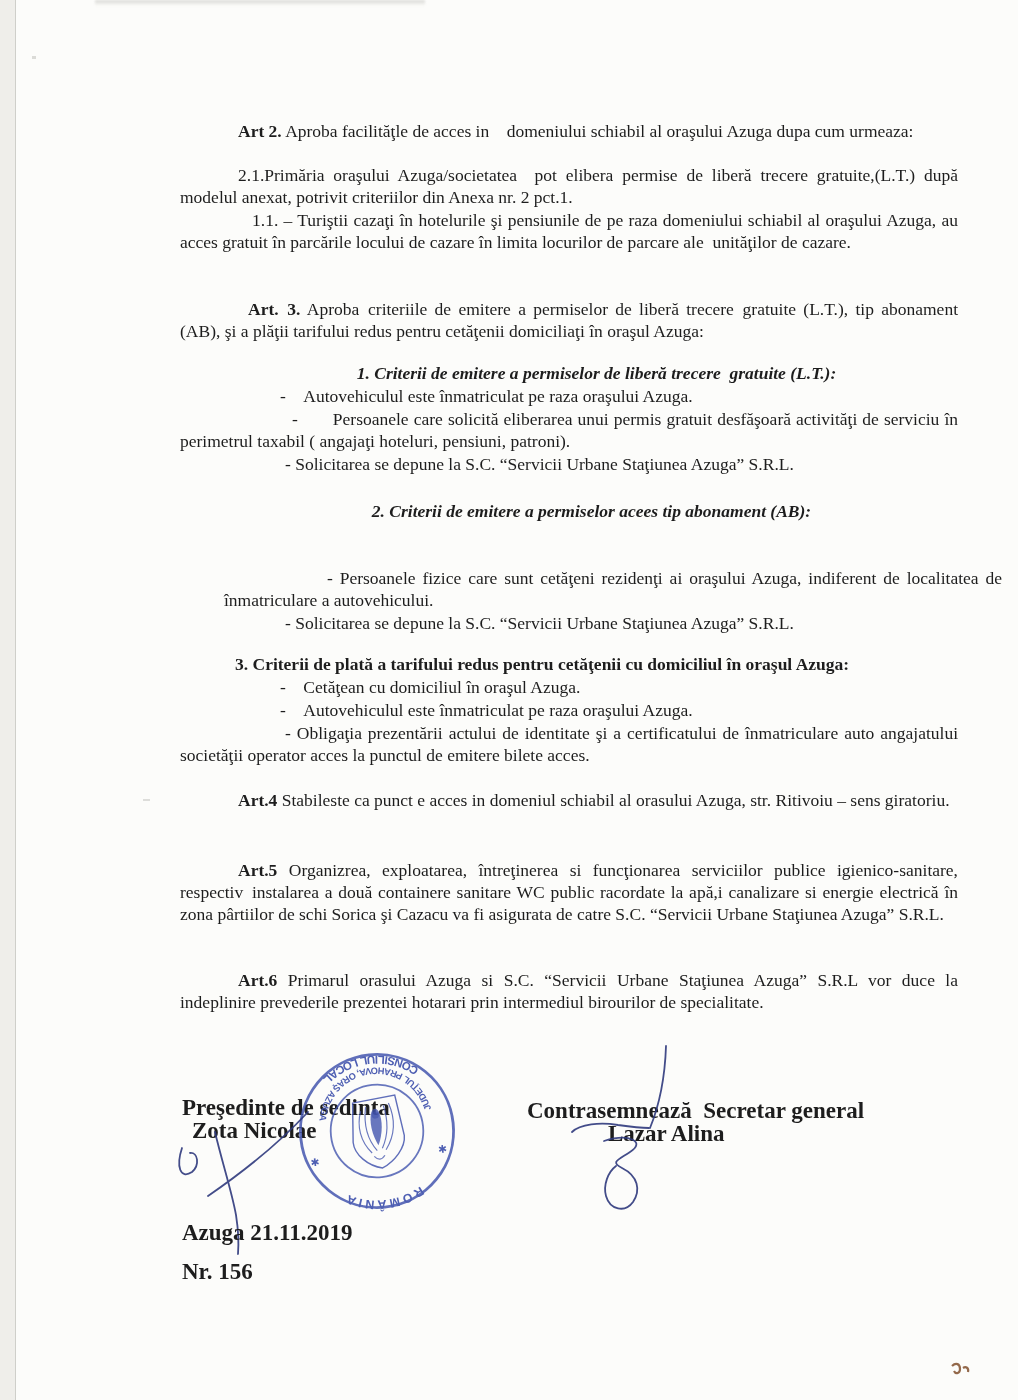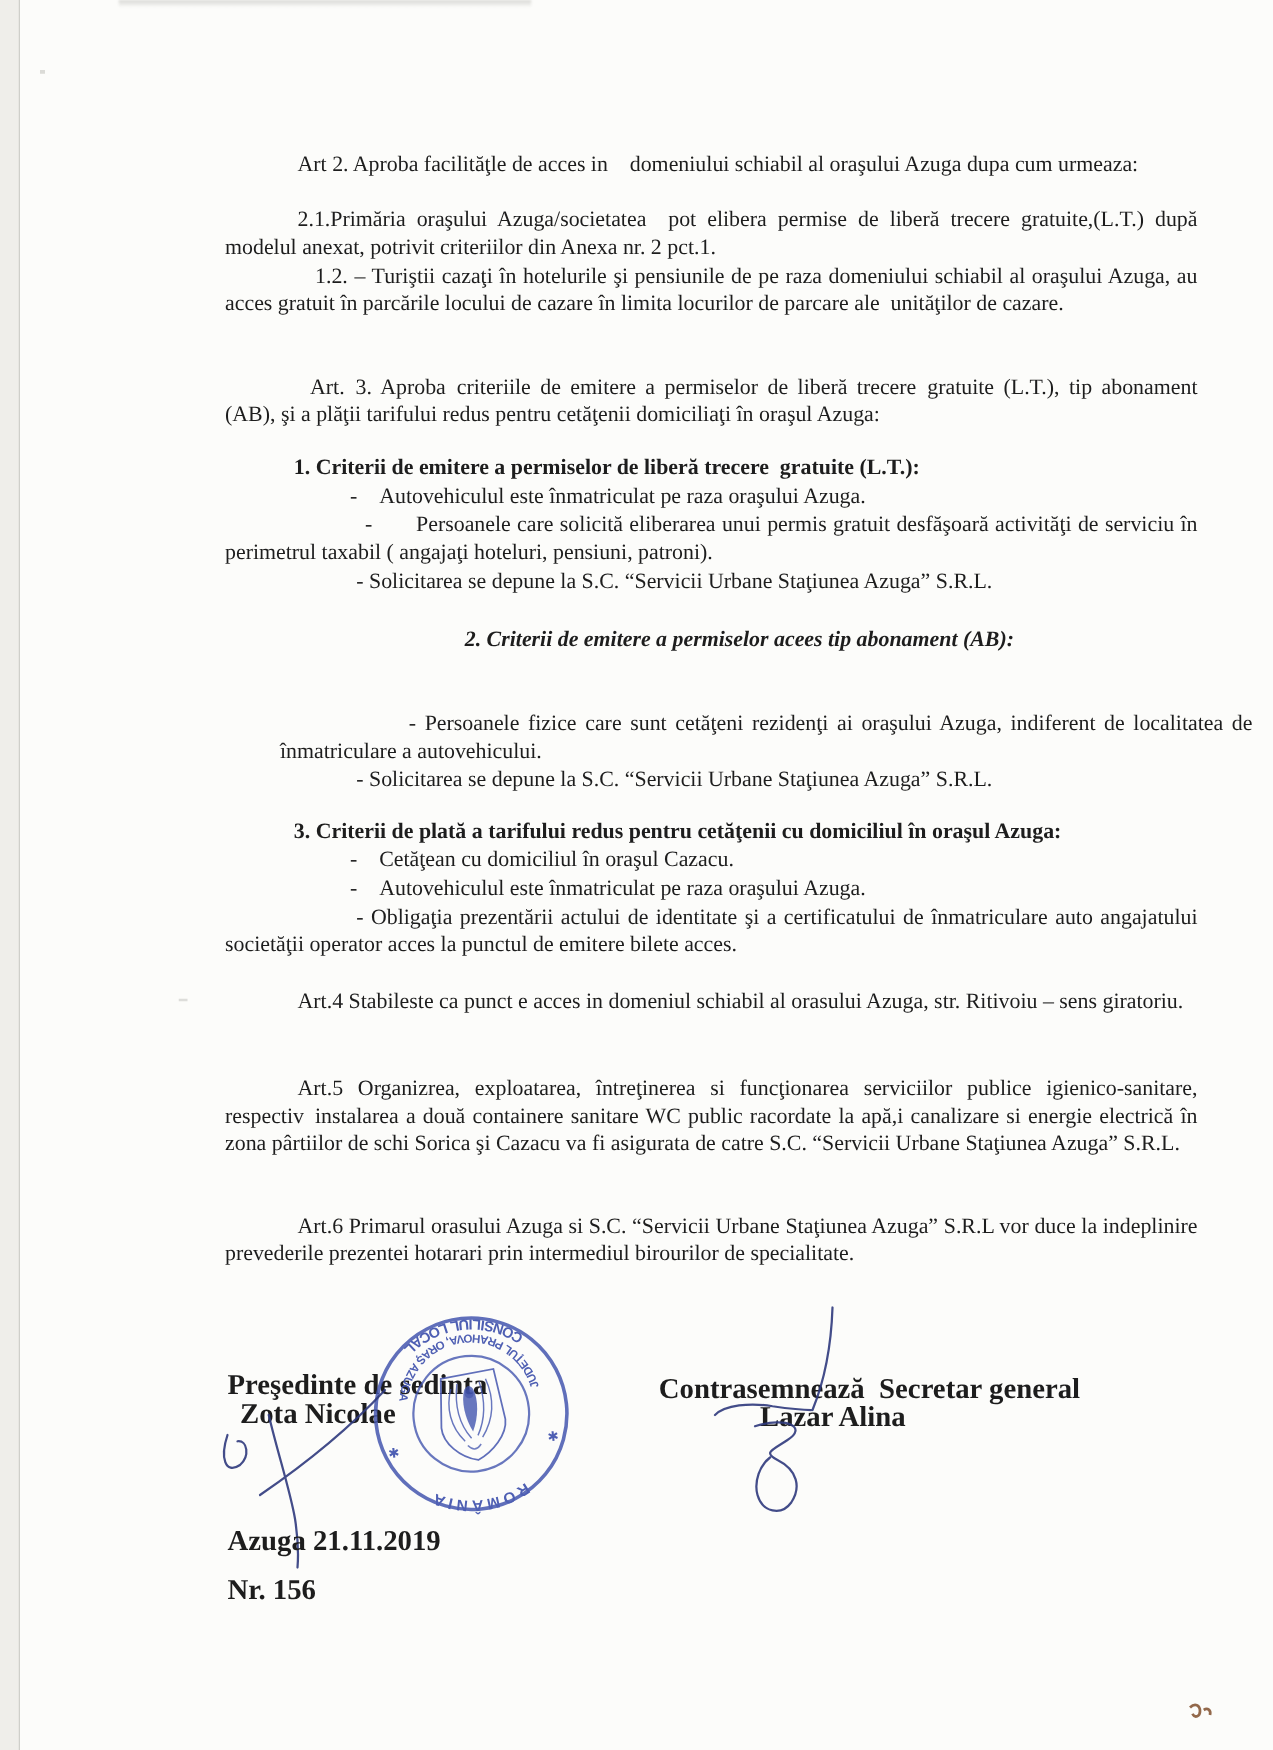--- a/index.html
+++ b/index.html
@@ -9,55 +9,55 @@
     font-family:"Liberation Serif","DejaVu Serif",serif;color:#1d1d1d;
   }
   .edge-left{position:absolute;left:0;top:0;width:15px;height:1400px;background:#efeeea;border-right:1px solid #cfcfca;}
   .top-smudge{position:absolute;left:95px;top:0;width:330px;height:6px;background:linear-gradient(#cfcfcb,rgba(255,255,255,0));opacity:.8;filter:blur(1px);}
   .speck{position:absolute;background:#b9b9b4;}
   .para{
     position:absolute;left:180px;width:778px;
     font-size:17.5px;line-height:22.4px;text-align:justify;
     white-space:pre-wrap;
   }
-  .lead{font-weight:normal;}
+  .lead{font-weight:bold;}
   .bold{font-weight:bold;}
   .sig-label{position:absolute;font-size:23px;font-weight:bold;white-space:pre;}
   .stamp{position:absolute;left:288px;top:1042px;width:178px;height:178px;opacity:.92;}
   .overlay{position:absolute;left:0;top:0;pointer-events:none;}
 </style>
 </head>
 <body>
 
 <div class="page">
 
   <div class="edge-left"></div>
   <div class="top-smudge"></div>
   <div class="speck" style="left:32px;top:56px;width:4px;height:3px;opacity:.5;"></div>
   <div class="speck" style="left:143px;top:799px;width:7px;height:2px;opacity:.45;"></div>
 
   <p class="para" style="top:102px;text-indent:58px;"><span class="lead">Art 2.</span><span> Aproba facilităţle de acces in  domeniului schiabil al oraşului Azuga dupa cum urmeaza:</span></p>
 
   <p class="para" style="top:146px;text-indent:58px;">2.1.Primăria oraşului Azuga/societatea  pot elibera permise de liberă trecere gratuite,(L.T.) după modelul anexat, potrivit criteriilor din Anexa nr. 2 pct.1.</p>
 
-  <p class="para" style="top:191px;text-indent:72px;">1.2. – Turiştii cazaţi în hotelurile şi pensiunile de pe raza domeniului schiabil al oraşului Azuga, au acces gratuit în parcările locului de cazare în limita locurilor de parcare ale unităţilor de cazare.</p>
+  <p class="para" style="top:191px;text-indent:72px;">1.1. – Turiştii cazaţi în hotelurile şi pensiunile de pe raza domeniului schiabil al oraşului Azuga, au acces gratuit în parcările locului de cazare în limita locurilor de parcare ale unităţilor de cazare.</p>
 
   <p class="para" style="top:280px;text-indent:68px;"><span class="lead">Art. 3.</span><span> Aproba criteriile de emitere a permiselor de liberă trecere gratuite (L.T.), tip abonament (AB), şi a plăţii tarifului redus pentru cetăţenii domiciliaţi în oraşul Azuga:</span></p>
 
-  <p class="para bold" style="top:344px;text-indent:55px;text-align:left;">1. Criterii de emitere a permiselor de liberă trecere gratuite (L.T.):</p>
+  <p class="para bold" style="top:344px;text-indent:55px;text-align:center;font-style:italic;">1. Criterii de emitere a permiselor de liberă trecere gratuite (L.T.):</p>
   <p class="para" style="top:367px;text-indent:100px;text-align:left;">-  Autovehiculul este înmatriculat pe raza oraşului Azuga.</p>
   <p class="para" style="top:390px;text-indent:112px;">-    Persoanele care solicită eliberarea unui permis gratuit desfăşoară activităţi de serviciu în perimetrul taxabil ( angajaţi hoteluri, pensiuni, patroni).</p>
   <p class="para" style="top:435px;text-indent:105px;text-align:left;">- Solicitarea se depune la S.C. “Servicii Urbane Staţiunea Azuga” S.R.L.</p>
 
   <p class="para bold" style="top:482px;text-indent:45px;text-align:center;font-style:italic;">2. Criterii de emitere a permiselor acees tip abonament (AB):</p>
   <p class="para" style="top:549px;text-indent:103px;margin-left:44px;">- Persoanele fizice care sunt cetăţeni rezidenţi ai oraşului Azuga, indiferent de localitatea de înmatriculare a autovehicului.</p>
   <p class="para" style="top:594px;text-indent:105px;text-align:left;">- Solicitarea se depune la S.C. “Servicii Urbane Staţiunea Azuga” S.R.L.</p>
 
   <p class="para bold" style="top:635px;text-indent:55px;text-align:left;">3. Criterii de plată a tarifului redus pentru cetăţenii cu domiciliul în oraşul Azuga:</p>
-  <p class="para" style="top:658px;text-indent:100px;text-align:left;">-  Cetăţean cu domiciliul în oraşul Cazacu.</p>
+  <p class="para" style="top:658px;text-indent:100px;text-align:left;">-  Cetăţean cu domiciliul în oraşul Azuga.</p>
   <p class="para" style="top:681px;text-indent:100px;text-align:left;">-  Autovehiculul este înmatriculat pe raza oraşului Azuga.</p>
   <p class="para" style="top:704px;text-indent:105px;">- Obligaţia prezentării actului de identitate şi a certificatului de înmatriculare auto angajatului societăţii operator acces la punctul de emitere bilete acces.</p>
 
   <p class="para" style="top:771px;text-indent:58px;"><span class="lead">Art.4</span><span> Stabileste ca punct e acces in domeniul schiabil al orasului Azuga, str. Ritivoiu – sens giratoriu.</span></p>
 
   <p class="para" style="top:841px;text-indent:58px;"><span class="lead">Art.5</span><span> Organizrea, exploatarea, întreţinerea si funcţionarea serviciilor publice igienico-sanitare, respectiv instalarea a două containere sanitare WC public racordate la apă,i canalizare si energie electrică în zona pârtiilor de schi Sorica şi Cazacu va fi asigurata de catre S.C. “Servicii Urbane Staţiunea Azuga” S.R.L.</span></p>
 
   <p class="para" style="top:951px;text-indent:58px;"><span class="lead">Art.6</span><span> Primarul orasului Azuga si S.C. “Servicii Urbane Staţiunea Azuga” S.R.L vor duce la indeplinire prevederile prezentei hotarari prin intermediul birourilor de specialitate.</span></p>
 
   <div class="sig-label" style="left:182px;top:1095px;">Preşedinte de sedinta</div>

